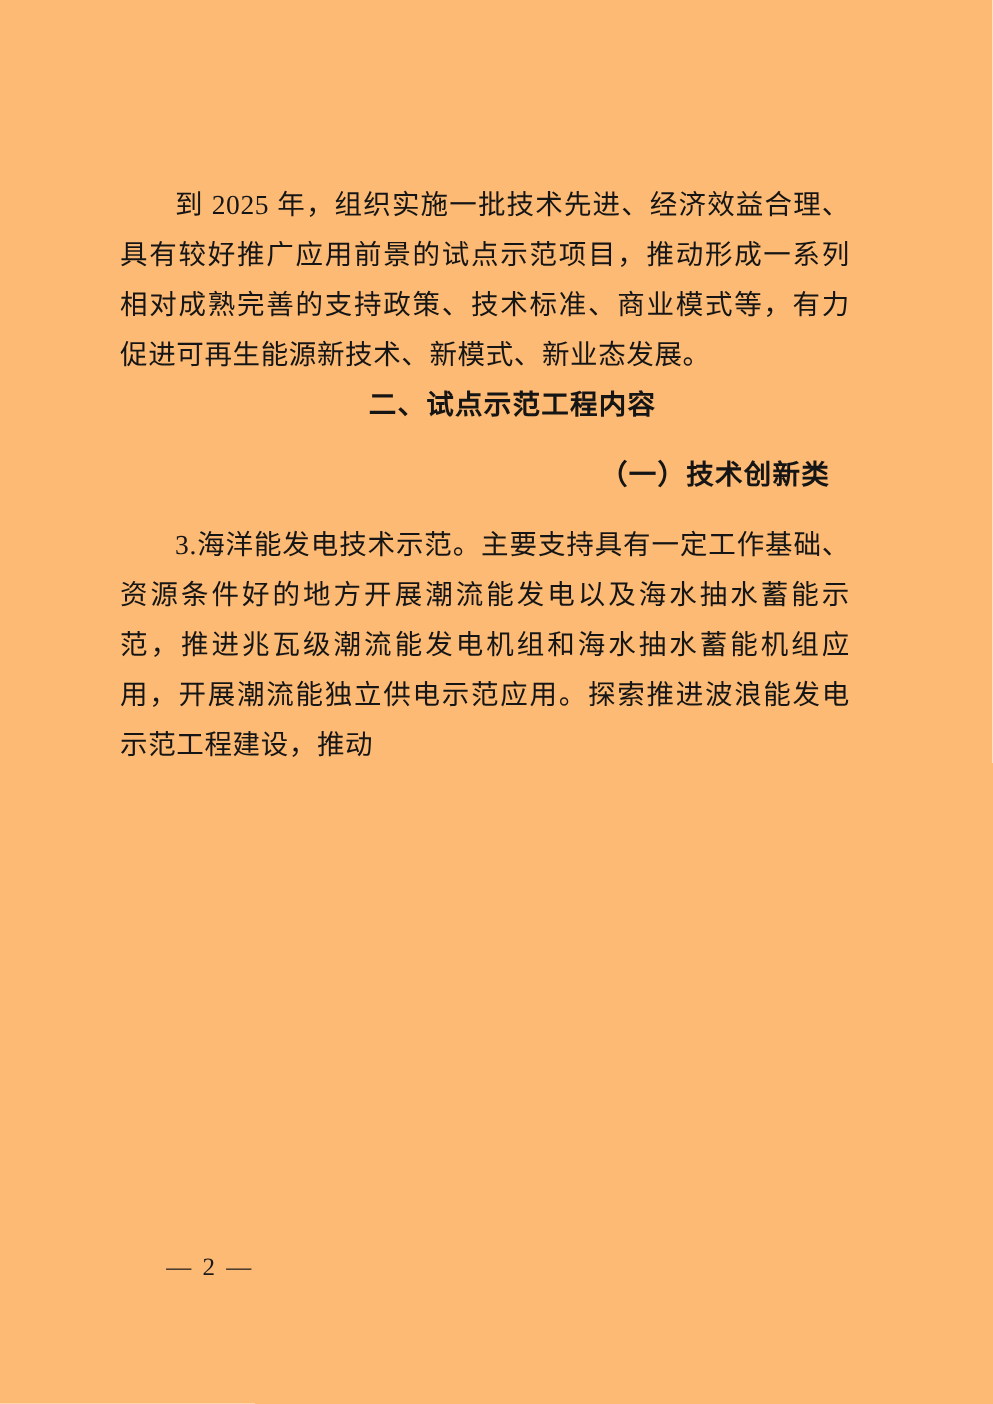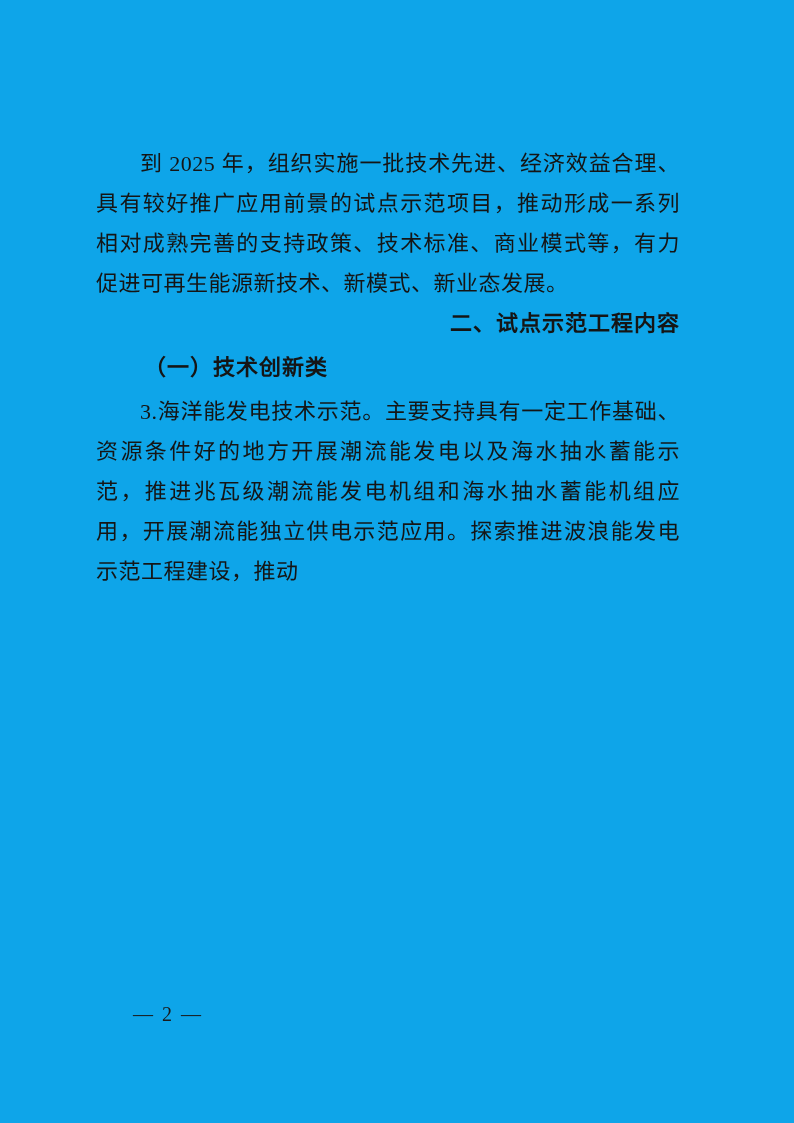--- a/index.html
+++ b/index.html
@@ -4,21 +4,21 @@
 <style>
   html, body {
     margin: 0;
     padding: 0;
     background: #ffffff;
   }
   .page {
     position: relative;
     width: 794px;
     height: 1123px;
-    background: #0ea5e9;
+    background: #fdba74;
     color: #151515;
     font-family: "Liberation Serif", "DejaVu Serif", serif;
     overflow: hidden;
   }
   .content {
     position: absolute;
     left: 96px;
     top: 144px;
     width: 584px;
   }
@@ -31,30 +31,30 @@
     letter-spacing: 0.5px;
   }
   .heading-1 {
     margin: 0;
     font-size: 22px;
     line-height: 40px;
     text-indent: 2em;
     font-family: "Liberation Sans", "DejaVu Sans", sans-serif;
     font-weight: bold;
     letter-spacing: 1px;
-    text-align: right;
+    text-align: center;
   }
   .heading-2 {
-    margin: 4px;
+    margin: 16px;
     font-size: 22px;
     line-height: 40px;
     text-indent: 2em;
     font-weight: bold;
     letter-spacing: 1px;
-    text-align: left;
+    text-align: right;
   }
   .page-footer {
     position: absolute;
     left: 133px;
     top: 1002px;
     font-size: 20px;
     line-height: 24px;
     letter-spacing: 2px;
     color: #1a1a1a;
   }

